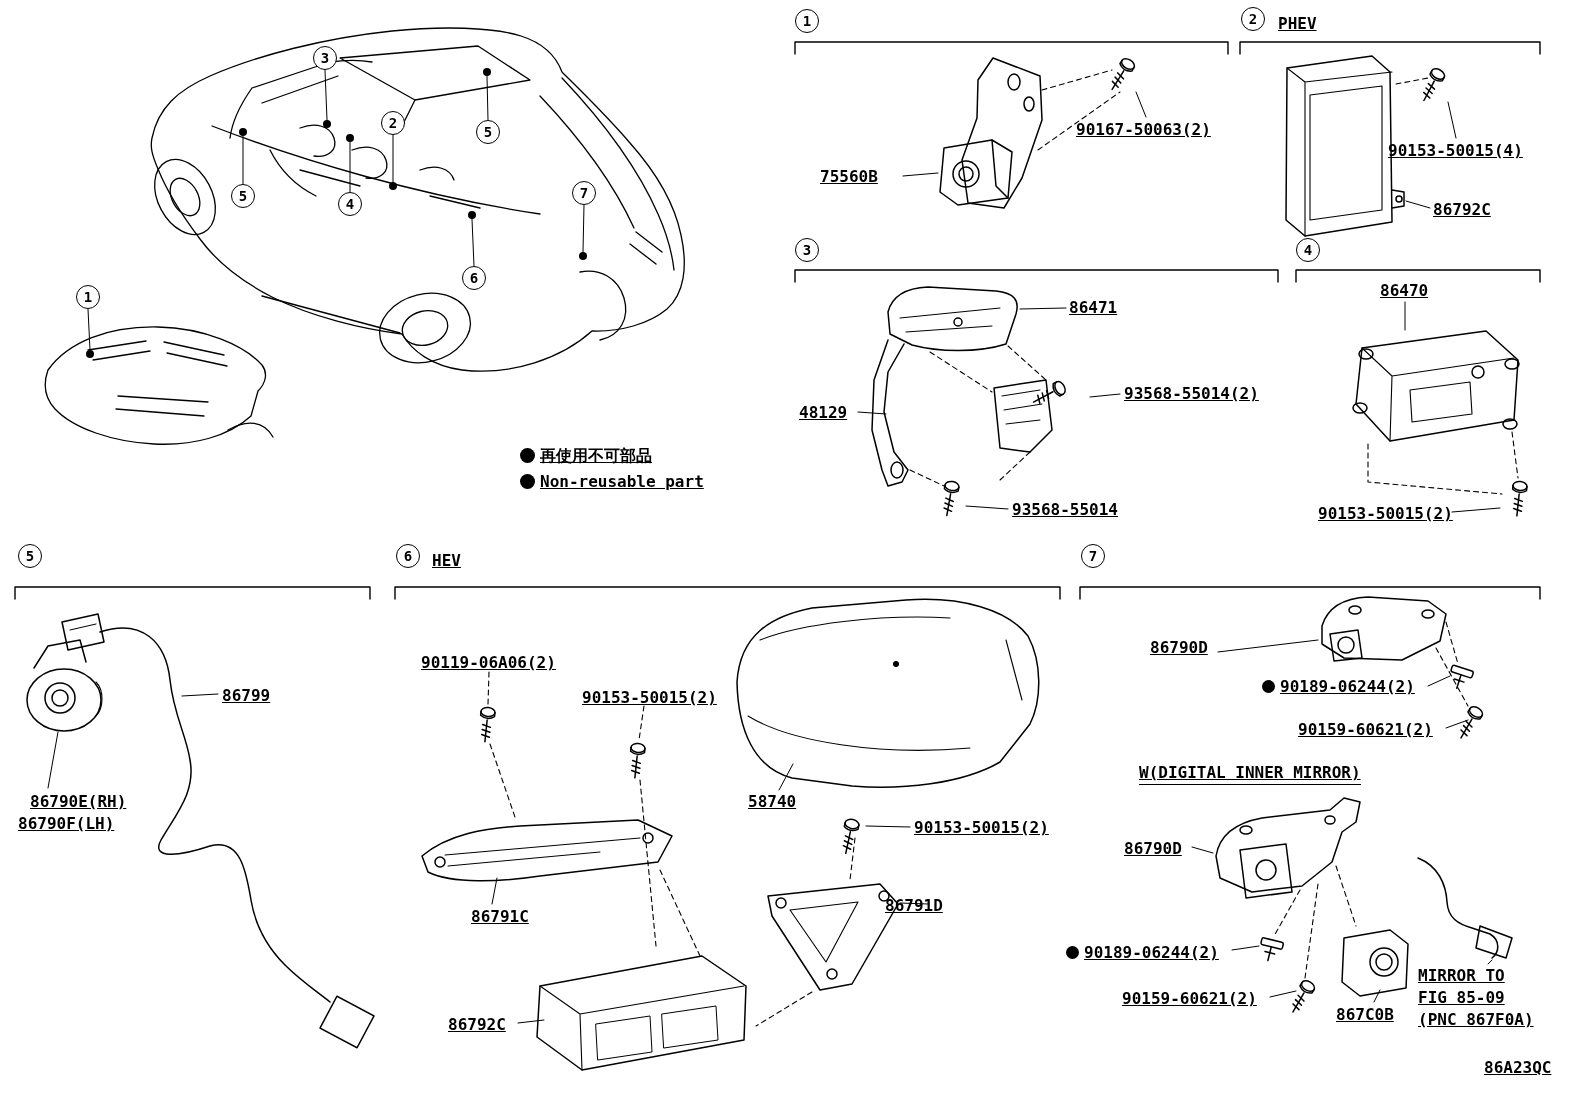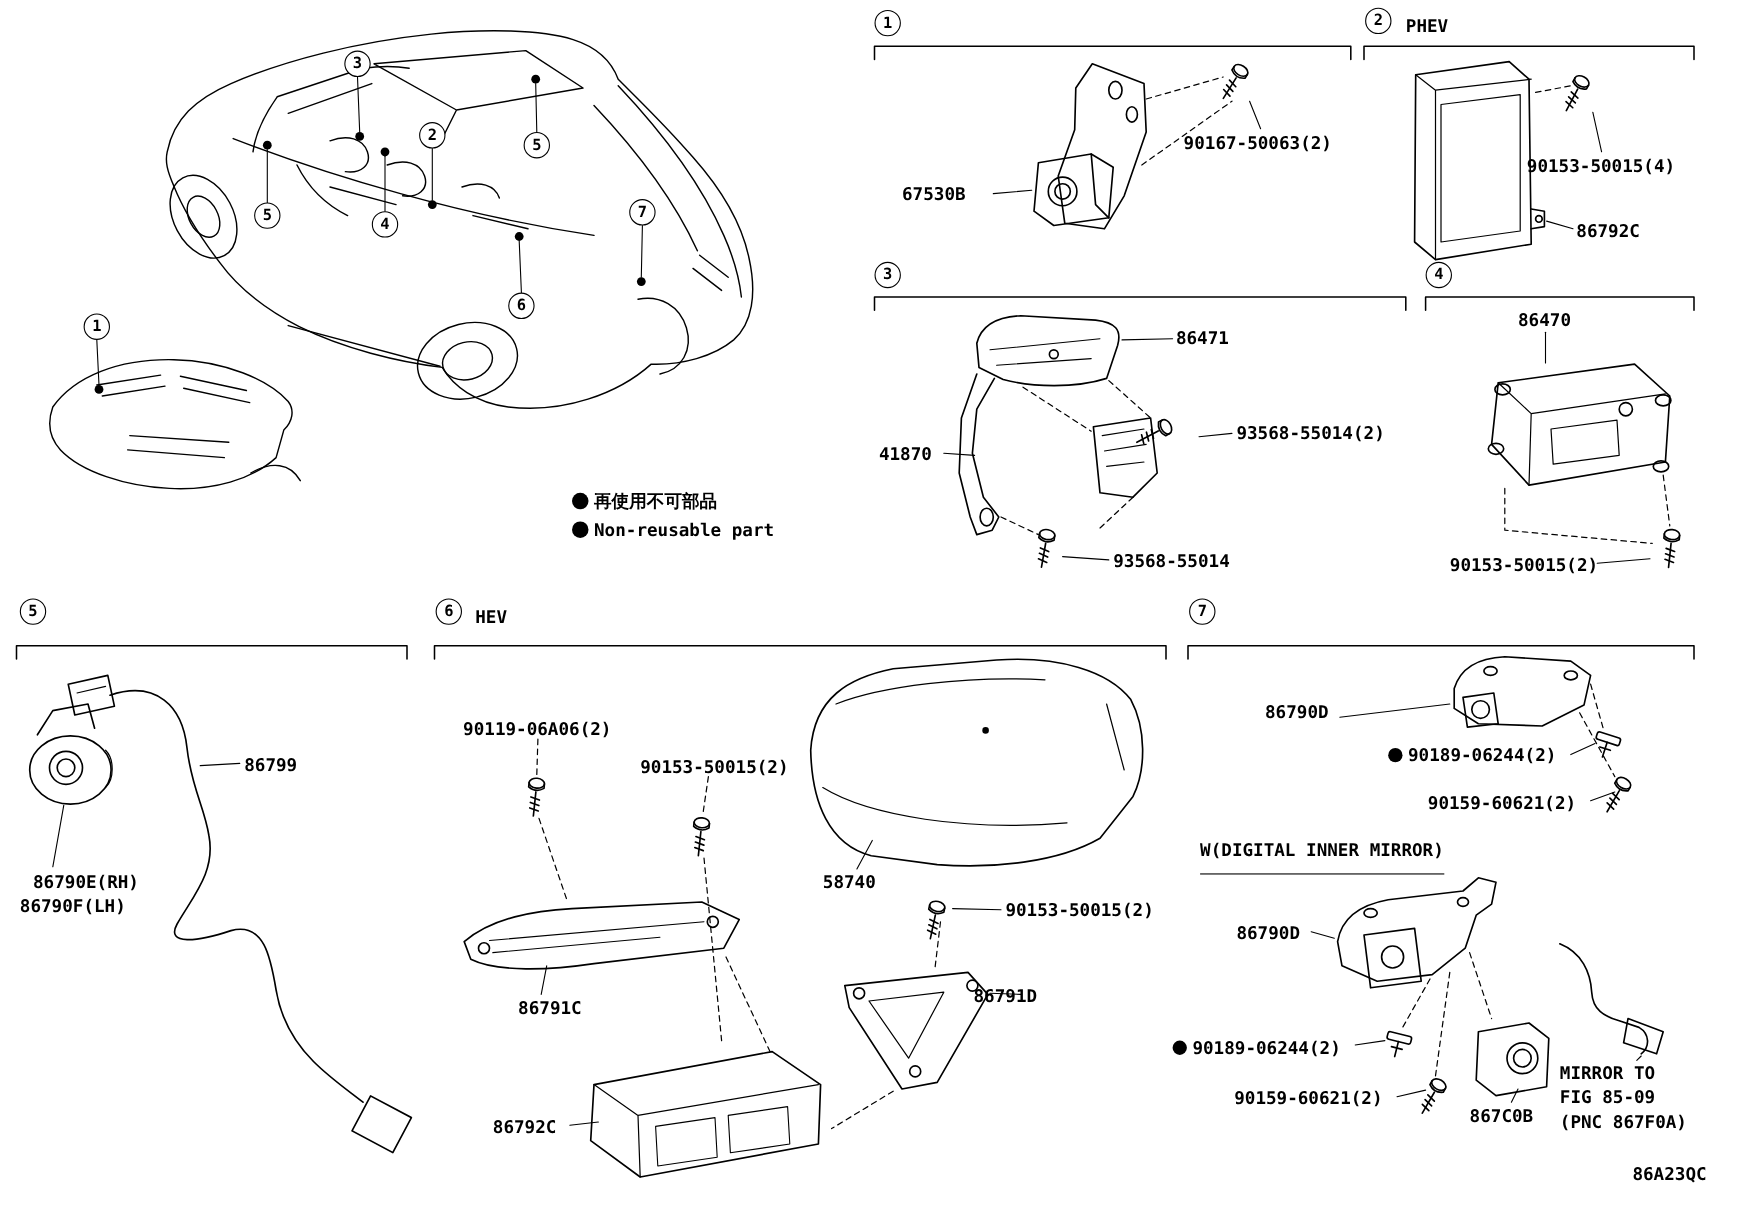--- a/index.html
+++ b/index.html
@@ -3,32 +3,32 @@
 <meta charset="utf-8">
 <style>
   html,body { margin:0; padding:0; background:#fff; }
   .page {
     position:relative; width:1592px; height:1099px; background:#ffffff;
     font-family:"DejaVu Sans Mono", monospace; color:#000; overflow:hidden;
   }
   svg.linework { position:absolute; left:0; top:0; }
   .lbl {
     position:absolute; font:bold 16px "DejaVu Sans Mono", monospace;
-    color:#000; white-space:nowrap; line-height:19px;
+    color:#000; white-space:nowrap; line-height:19px;text-decoration:underline;
   }
   .callout {
     position:absolute; width:24px; height:24px; box-sizing:border-box;
     border:1.7px solid #000; border-radius:50%; background:#fff;
     display:flex; align-items:center; justify-content:center;
     font:bold 14px "DejaVu Sans Mono", monospace;
   }
   .dotlbl { display:flex; align-items:center; gap:5px; }
   .dot { width:13px; height:13px; border-radius:50%; background:#000; flex:0 0 auto; }
   .dot.big { width:15px; height:15px; }
-  .underline { border-bottom:1.6px solid #000; padding-bottom:12px; }
+  .underline { border-bottom:1.6px solid #000; padding-bottom:2px;margin-left:48px; }
 </style>
 </head>
 <body>
 
 <div class="page">
 
   <svg class="linework" width="1592" height="1099" viewBox="0 0 1592 1099" fill="none" stroke="#000" stroke-width="1.5" stroke-linecap="round" stroke-linejoin="round">
     <defs>
       <g id="scr">
         <ellipse cx="0" cy="0" rx="7" ry="4.5"></ellipse>
@@ -279,29 +279,29 @@
 
   <div class="lbl dotlbl" style="left:520px;top:446px">
     <span class="dot big"></span>
     <span>再使用不可部品</span>
   </div>
   <div class="lbl dotlbl" style="left:520px;top:472px">
     <span class="dot big"></span>
     <span>Non-reusable part</span>
   </div>
 
-  <div class="lbl" style="left:820px;top:167px">67530B</div>
+  <div class="lbl" style="left:820px;top:167px">75560B</div>
   <div class="lbl" style="left:1076px;top:120px">90167-50063(2)</div>
 
   <div class="lbl" style="left:1278px;top:14px">PHEV</div>
   <div class="lbl" style="left:1388px;top:141px">90153-50015(4)</div>
   <div class="lbl" style="left:1433px;top:200px">86792C</div>
 
   <div class="lbl" style="left:1069px;top:298px">86471</div>
-  <div class="lbl" style="left:799px;top:403px">41870</div>
+  <div class="lbl" style="left:799px;top:403px">48129</div>
   <div class="lbl" style="left:1124px;top:384px">93568-55014(2)</div>
   <div class="lbl" style="left:1012px;top:500px">93568-55014</div>
 
   <div class="lbl" style="left:1380px;top:281px">86470</div>
   <div class="lbl" style="left:1318px;top:504px">90153-50015(2)</div>
 
   <div class="lbl" style="left:222px;top:686px">86799</div>
   <div class="lbl" style="left:30px;top:792px">86790E(RH)</div>
   <div class="lbl" style="left:18px;top:814px">86790F(LH)</div>
 

